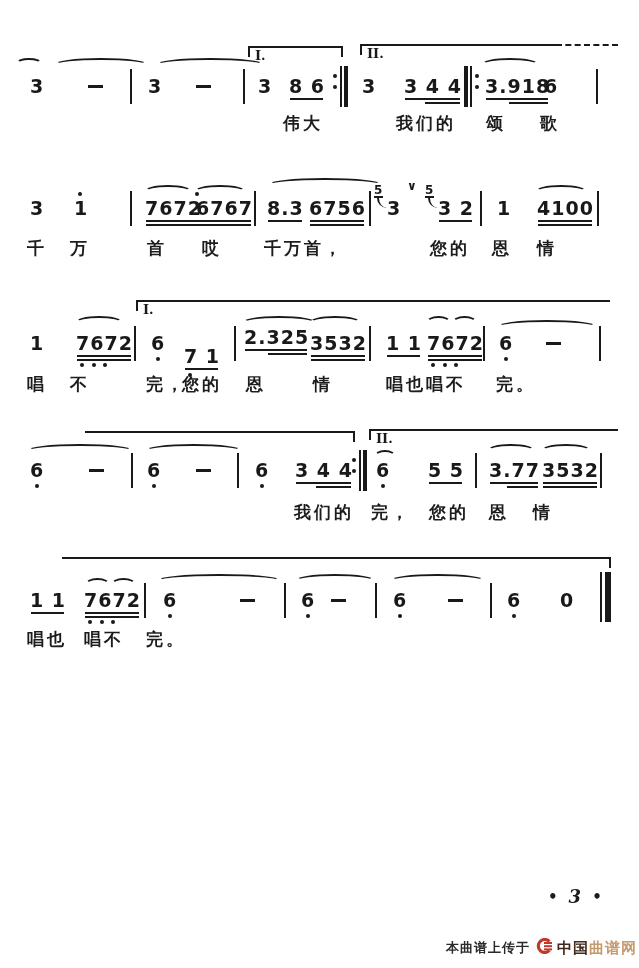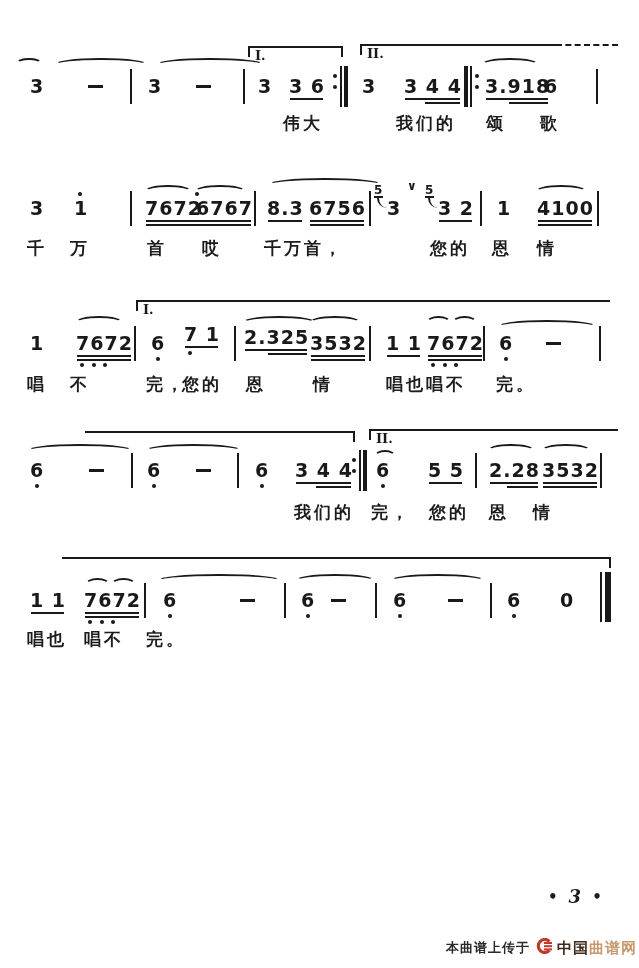--- a/index.html
+++ b/index.html
@@ -59,21 +59,21 @@
     <div class="slur" style="left: 54px; top: 58px; width: 94px; height: 13px;"></div>
     <div class="slur" style="left: 156px; top: 58px; width: 108px; height: 13px;"></div>
     <div class="slur" style="left: 481px; top: 58px; width: 58px; height: 13px;"></div>
     <div class="tok" style="left: 30px; top: 76px;"><span class="num">3</span></div>
     <div class="dash" style="left: 88px; top: 85px;"></div>
     <div class="bar" style="left: 130px; top: 69px; height: 35px;"></div>
     <div class="tok" style="left: 148px; top: 76px;"><span class="num">3</span></div>
     <div class="dash" style="left: 196px; top: 85px;"></div>
     <div class="bar" style="left: 243px; top: 69px; height: 35px;"></div>
     <div class="tok" style="left: 258px; top: 76px;"><span class="num">3</span></div>
-    <div class="tok" style="left: 289px; top: 76px;"><span class="num">3 6</span><div class="ul" style="top: 22px;"></div></div>
+    <div class="tok" style="left: 289px; top: 76px;"><span class="num">8 6</span><div class="ul" style="top: 22px;"></div></div>
     <div class="barp" style="left: 333px; top: 66px;">
       <div style="left:0;top:8px;width:4px;height:4px;border-radius:50%"></div>
       <div style="left:0;top:19px;width:4px;height:4px;border-radius:50%"></div>
       <div style="left:7px;top:0;width:2px;height:41px"></div>
       <div style="left:11px;top:0;width:4px;height:41px"></div>
     </div>
     <div class="tok" style="left: 362px; top: 76px;"><span class="num">3</span></div>
     <div class="tok" style="left: 404px; top: 76px;"><span class="num">3 4 4</span><div class="ul" style="top: 22px;"></div><div class="ul ul2p" style="top: 26px;"></div></div>
     <div class="barp" style="left: 464px; top: 66px;">
       <div style="left:0;top:0;width:4px;height:41px"></div>
@@ -133,21 +133,21 @@
     <div class="slur" style="left: 75px; top: 316px; width: 48px; height: 13px;"></div>
     <div class="slur" style="left: 242px; top: 316px; width: 74px; height: 13px;"></div>
     <div class="slur" style="left: 309px; top: 316px; width: 52px; height: 13px;"></div>
     <div class="slur" style="left: 426px; top: 316px; width: 25px; height: 13px;"></div>
     <div class="slur" style="left: 452px; top: 316px; width: 25px; height: 13px;"></div>
     <div class="slur" style="left: 497px; top: 320px; width: 100px; height: 13px;"></div>
     <div class="tok" style="left: 30px; top: 333px;"><span class="num">1</span></div>
     <div class="tok" style="left: 76px; top: 333px;"><span class="num">7672</span><div class="ul" style="top: 22px;"></div><div class="ul" style="top: 26px;"></div><div class="dt" style="top: 30px; left: 4px;"></div><div class="dt" style="top: 30px; left: 15.5px;"></div><div class="dt" style="top: 30px; left: 27px;"></div></div>
     <div class="bar" style="left: 134px; top: 326px; height: 35px;"></div>
     <div class="tok" style="left: 151px; top: 333px;"><span class="num">6</span><div class="dt" style="top: 24px; left: 50%; margin-left: -2px;"></div></div>
-    <div class="tok" style="left: 184px; top: 324px;"><span class="num">7 1</span><div class="ul" style="top: 22px;"></div><div class="dt" style="top: 27px; left: 4px;"></div></div>
+    <div class="tok" style="left: 184px; top: 346px;"><span class="num">7 1</span><div class="ul" style="top: 22px;"></div><div class="dt" style="top: 27px; left: 4px;"></div></div>
     <div class="bar" style="left: 234px; top: 326px; height: 35px;"></div>
     <div class="tok" style="left: 244px; top: 327px;"><span class="num">2.325</span><div class="ul" style="top: 22px;"></div><div class="ul ul2p" style="top: 26px;"></div></div>
     <div class="tok" style="left: 310px; top: 333px;"><span class="num">3532</span><div class="ul" style="top: 22px;"></div><div class="ul" style="top: 26px;"></div></div>
     <div class="bar" style="left: 369px; top: 326px; height: 35px;"></div>
     <div class="tok" style="left: 386px; top: 333px;"><span class="num">1 1</span><div class="ul" style="top: 22px;"></div></div>
     <div class="tok" style="left: 427px; top: 333px;"><span class="num">7672</span><div class="ul" style="top: 22px;"></div><div class="ul" style="top: 26px;"></div><div class="dt" style="top: 30px; left: 4px;"></div><div class="dt" style="top: 30px; left: 15.5px;"></div><div class="dt" style="top: 30px; left: 27px;"></div></div>
     <div class="bar" style="left: 483px; top: 326px; height: 35px;"></div>
     <div class="tok" style="left: 499px; top: 333px;"><span class="num">6</span><div class="dt" style="top: 24px; left: 50%; margin-left: -2px;"></div></div>
     <div class="dash" style="left: 546px; top: 342px;"></div>
     <div class="bar" style="left: 599px; top: 326px; height: 35px;"></div>
@@ -181,21 +181,21 @@
     <div class="tok" style="left: 295px; top: 460px;"><span class="num">3 4 4</span><div class="ul" style="top: 22px;"></div><div class="ul ul2p" style="top: 26px;"></div></div>
     <div class="barp" style="left: 352px; top: 450px;">
       <div style="left:0;top:8px;width:4px;height:4px;border-radius:50%"></div>
       <div style="left:0;top:19px;width:4px;height:4px;border-radius:50%"></div>
       <div style="left:7px;top:0;width:2px;height:41px"></div>
       <div style="left:11px;top:0;width:4px;height:41px"></div>
     </div>
     <div class="tok" style="left: 376px; top: 460px;"><span class="num">6</span><div class="dt" style="top: 24px; left: 50%; margin-left: -2px;"></div></div>
     <div class="tok" style="left: 428px; top: 460px;"><span class="num">5 5</span><div class="ul" style="top: 22px;"></div></div>
     <div class="bar" style="left: 475px; top: 453px; height: 35px;"></div>
-    <div class="tok" style="left: 489px; top: 460px;"><span class="num">2.28</span><div class="ul" style="top: 22px;"></div><div class="ul ul2p" style="top: 26px;"></div></div>
+    <div class="tok" style="left: 489px; top: 460px;"><span class="num">3.77</span><div class="ul" style="top: 22px;"></div><div class="ul ul2p" style="top: 26px;"></div></div>
     <div class="tok" style="left: 542px; top: 460px;"><span class="num">3532</span><div class="ul" style="top: 22px;"></div><div class="ul" style="top: 26px;"></div></div>
     <div class="bar" style="left: 600px; top: 453px; height: 35px;"></div>
     <div class="lyric" style="left: 294px; top: 501px;">我们的</div>
     <div class="lyric" style="left: 371px; top: 501px;">完，</div>
     <div class="lyric" style="left: 429px; top: 501px;">您的</div>
     <div class="lyric" style="left: 489px; top: 501px;">恩</div>
     <div class="lyric" style="left: 533px; top: 501px;">情</div>
     <div class="vbr" style="left: 62px; top: 557px; width: 549px;">
       <div class="hook" style="right: 0px;"></div>
     </div>

